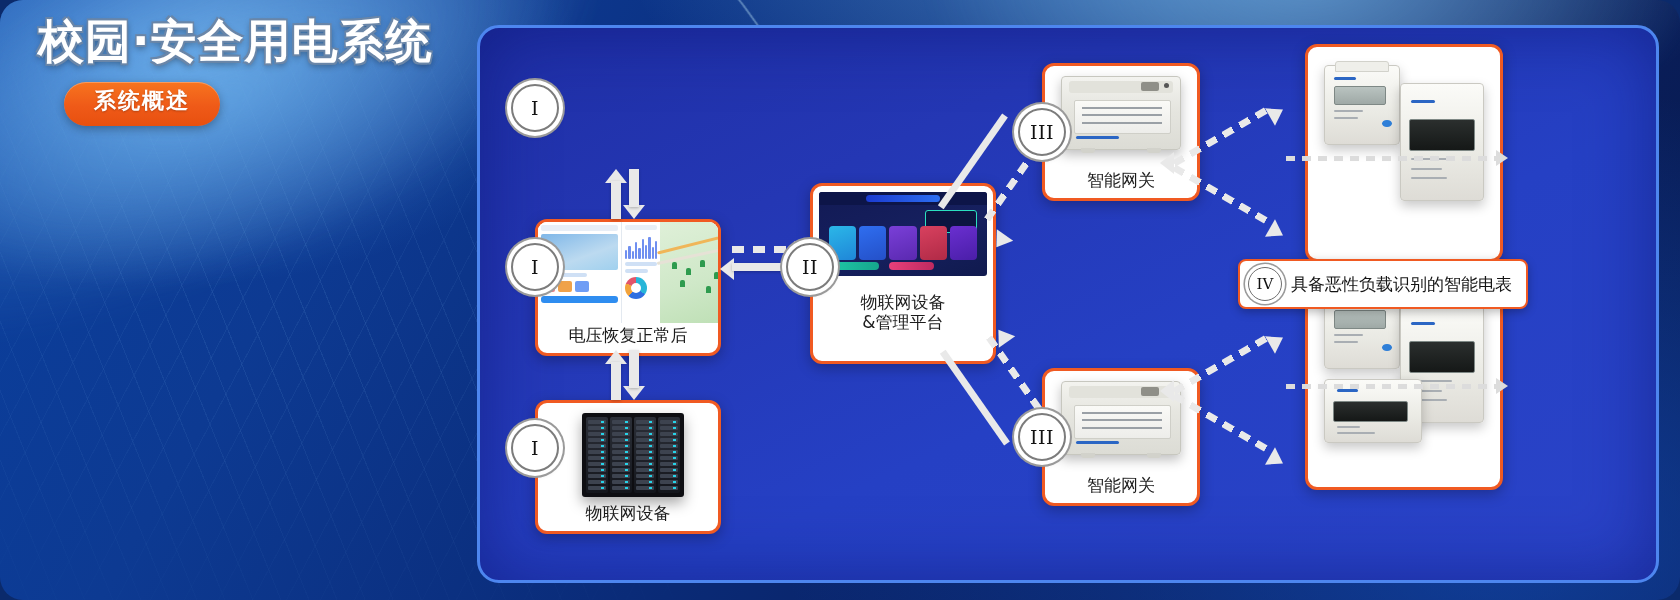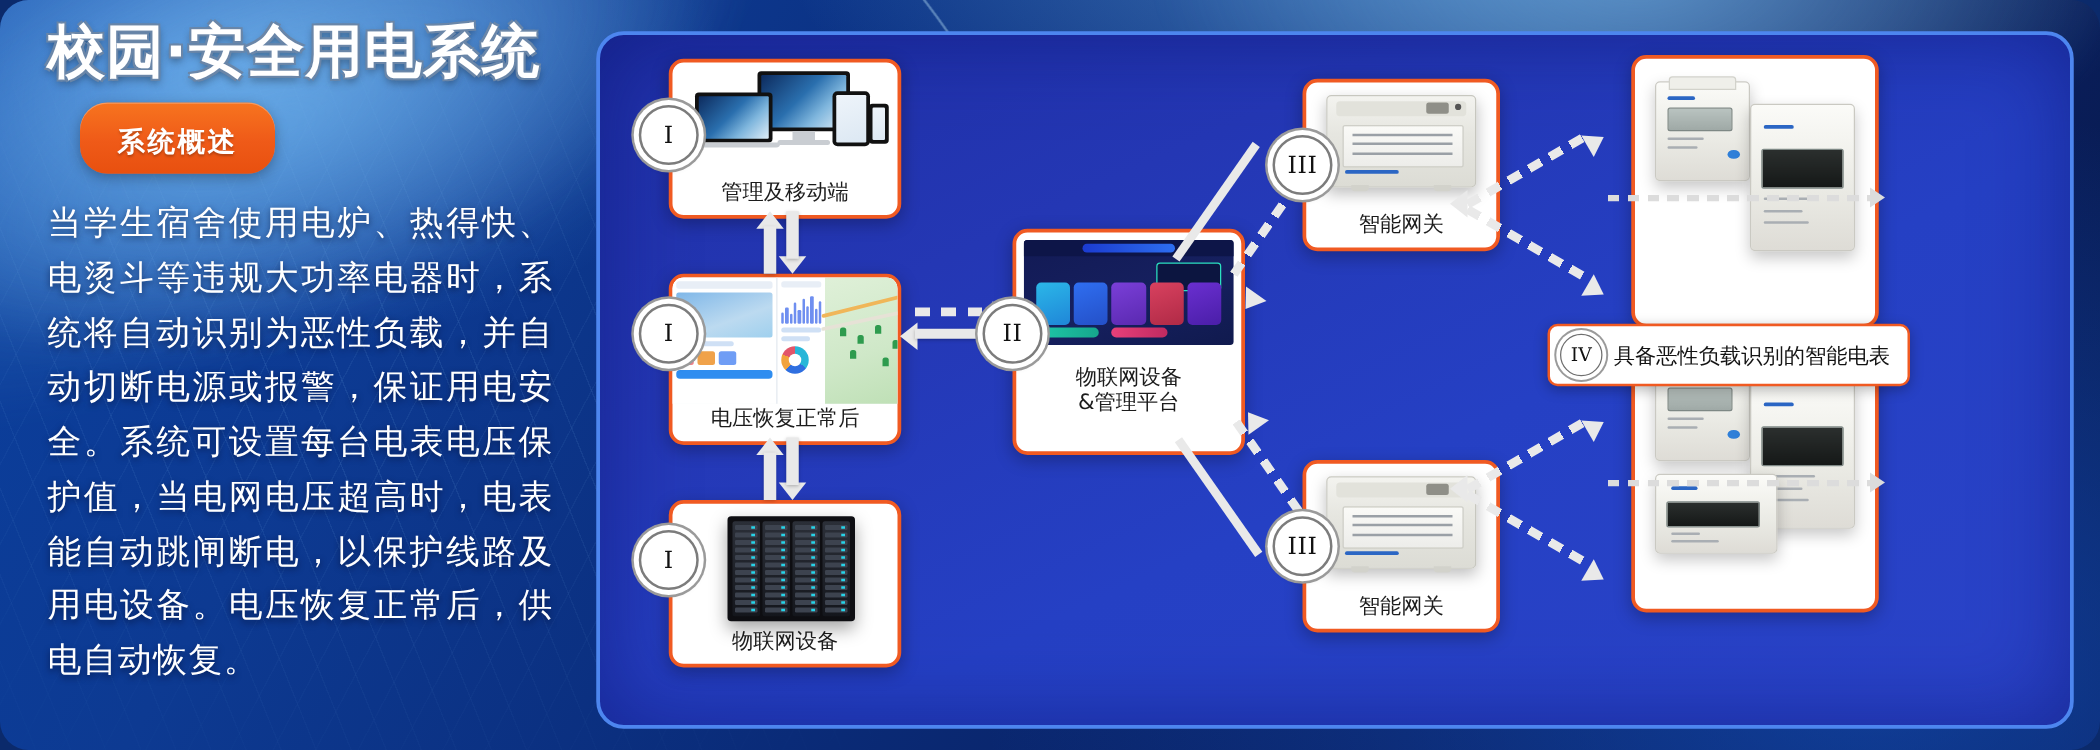--- a/index.html
+++ b/index.html
@@ -50,21 +50,21 @@
   .title{
     font-family:"DejaVu Sans","Liberation Sans",sans-serif;
     font-size:46px;font-weight:700;letter-spacing:1px;color:#ffffff;
     line-height:1.18;margin:0 0 12px 4px;white-space:nowrap;
     text-shadow:
       -1.6px -1.6px 0 #6a86a8, 1.6px -1.6px 0 #6a86a8,
       -1.6px  1.6px 0 #6a86a8, 1.6px  1.6px 0 #6a86a8,
        0 3px 7px rgba(0,0,0,.45);
   }
   .pill{
-    display:inline-block;margin:2px 0 8px 30px;padding:17px 30px 10px;
+    display:inline-block;margin:2px 0 8px 30px;padding:4px 30px 10px;
     border-radius:22px;color:#fff;font-size:22px;font-weight:700;letter-spacing:2px;
     background:linear-gradient(180deg,#f7741f 0%,#ef5a18 55%,#e8500f 100%);
     box-shadow:0 3px 10px rgba(0,0,0,.30), inset 0 1px 0 rgba(255,255,255,.28);
     text-shadow:0 1px 2px rgba(0,0,0,.25);
   }
   .body-text{
     margin:10px 0 0 4px;color:#ffffff;font-size:27px;line-height:1.62;
     letter-spacing:1.2px;text-align:justify;width:405px;
     text-shadow:0 2px 5px rgba(0,12,46,.65);
     font-family:"DejaVu Sans","Liberation Sans",sans-serif;
@@ -223,21 +223,20 @@
       <div class="sw sw2"></div>
       <div class="sw sw3"></div>
     <div class="arc arcA"></div>
       <div class="arc arcB"></div>
       <div class="arc arcC"></div>
   </div>
 
   <div class="left">
     <h1 class="title">校园·安全用电系统</h1>
     <div class="pill">系统概述</div>
-    <p class="body-text">当学生宿舍使用电炉、热得快、电烫斗等违规大功率电器时，系统将自动识别为恶性负载，并自动切断电源或报警，保证用电安全。系统可设置每台电表电压保护值，当电网电压超高时，电表能自动跳闸断电，以保护线路及用电设备。电压恢复正常后，供电自动恢复。</p>
   </div>
 
   <div class="panel">
    <div class="panel-inner">
 
     <div class="arrow-v" style="left:125px;top:141px;width:40px;height:50px;">
       <div class="tri tri-up" style="left:0px;top:0px;"></div>
       <div class="arrow-line" style="left:6px;top:12px;width:10px;height:38px;"></div>
       <div class="tri tri-down" style="right:0px;bottom:0px;"></div>
       <div class="arrow-line" style="right:6px;top:0px;width:10px;height:38px;"></div>
@@ -284,42 +283,20 @@
       <div class="dash-seg" style="left:8px;top:74px;width:106px;transform:rotate(30deg);"></div>
       <div class="arrowhead" style="left:104px;top:128px;transform:rotate(30deg);"></div>
       <div class="tri tri-left" style="left:-6px;top:62px;"></div>
     </div>
 
     <div class="dash-thin" style="left:806px;top:128px;width:210px;"></div>
     <div class="arrowhead" style="left:1016px;top:122px;border-left-color:#dcdcdc;border-top-width:8px;border-bottom-width:8px;border-left-width:12px;"></div>
     <div class="dash-thin" style="left:806px;top:356px;width:210px;"></div>
     <div class="arrowhead" style="left:1016px;top:350px;border-left-color:#dcdcdc;border-top-width:8px;border-bottom-width:8px;border-left-width:12px;"></div>
 
-    <div class="card" style="left:55px;top:19px;width:180px;height:122px;">
-      <div class="thumb">
-        <div class="art">
-          <div class="dev-mon" style="left:68px;top:7px;width:74px;height:48px;">
-            <div class="dev-screen"></div>
-              </div>
-          <div class="dev-stand" style="left:96px;top:55px;width:18px;height:7px;"></div>
-          <div class="dev-stand" style="left:84px;top:62px;width:42px;height:4px;border-radius:2px;"></div>
-          <div class="dev-mon" style="left:18px;top:24px;width:62px;height:40px;">
-            <div class="dev-screen"></div>
-              </div>
-          <div class="dev-stand" style="left:12px;top:64px;width:74px;height:4px;border-radius:0 0 3px 3px;"></div>
-          <div class="dev-mon" style="left:128px;top:23px;width:30px;height:44px;border-radius:4px;">
-            <div class="dev-screen light"></div>
-              </div>
-          <div class="dev-mon" style="left:157px;top:33px;width:16px;height:32px;border-radius:3px;">
-            <div class="dev-screen light"></div>
-              </div>
-        </div>
-      </div>
-      <div class="cap">管理及移动端</div>
-    </div>
     <div class="badge" style="left:31px;top:56px;">I</div>
 
     <div class="card" style="left:55px;top:191px;width:180px;height:131px;">
       <div class="thumb">
         <div class="art">
           <div class="plat">
             <div class="pl-left">
               <div style="height:6px;background:#e8eef6;border-radius:2px;"></div>
               <div class="hero" style="margin-top:3px;"></div>
               <div class="lineblk" style="width:60%;"></div>

